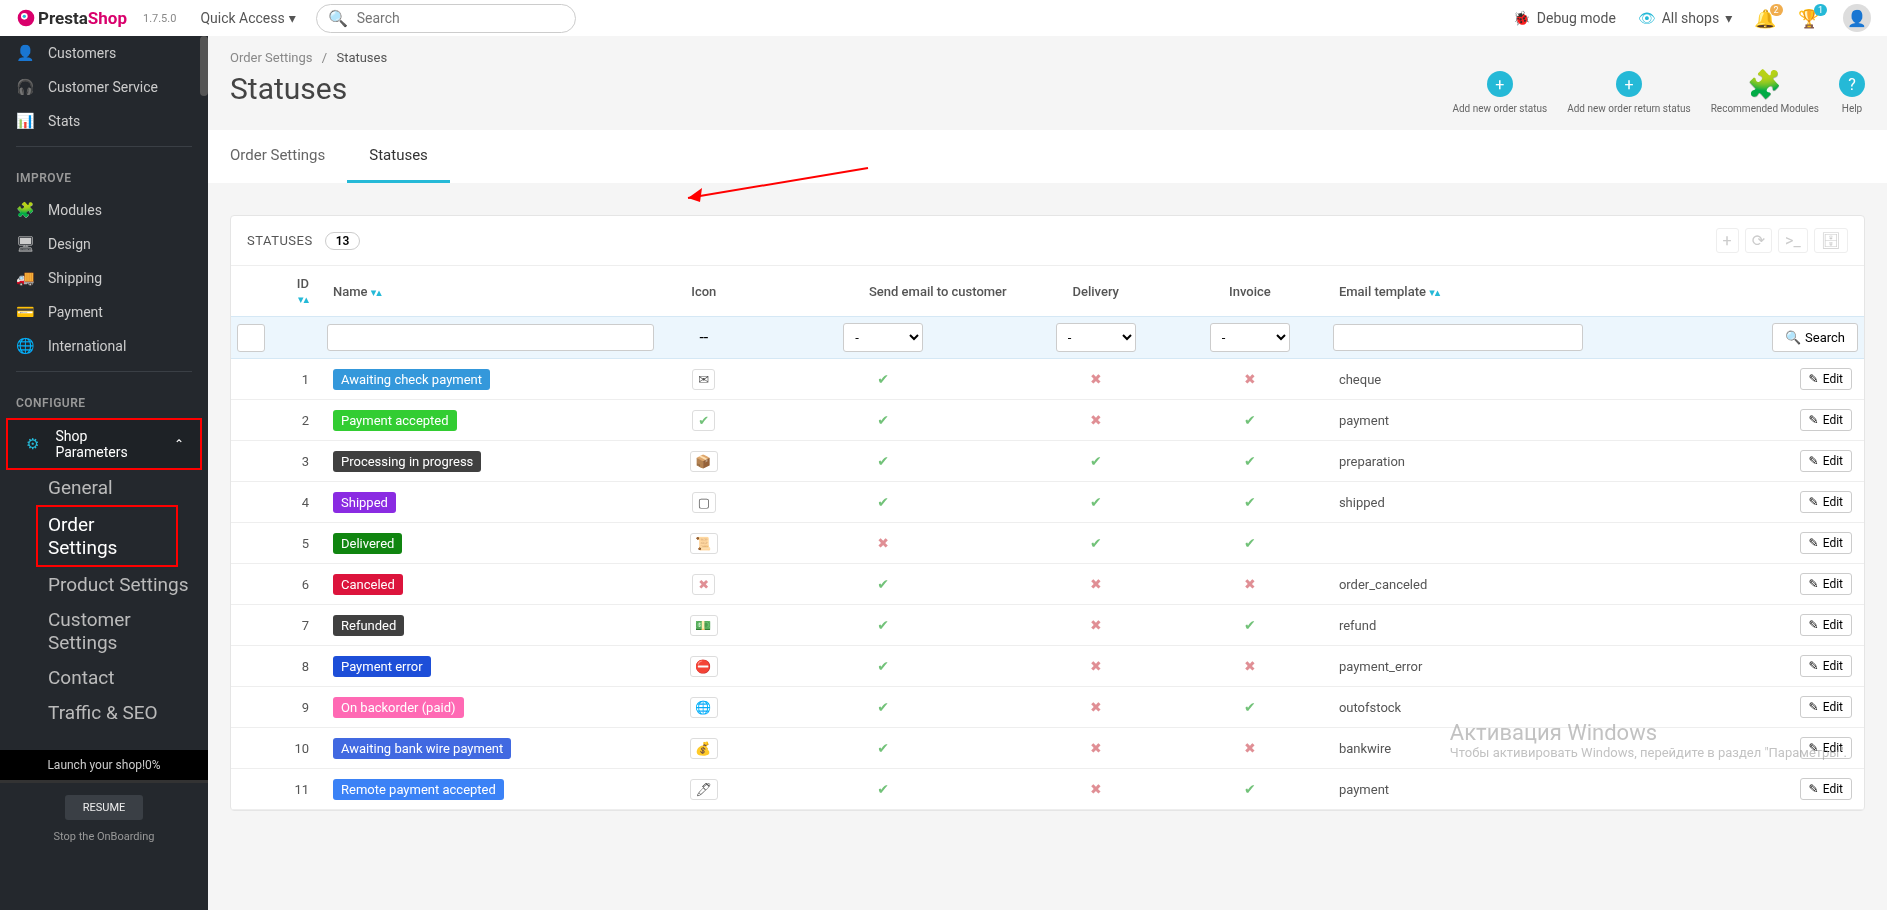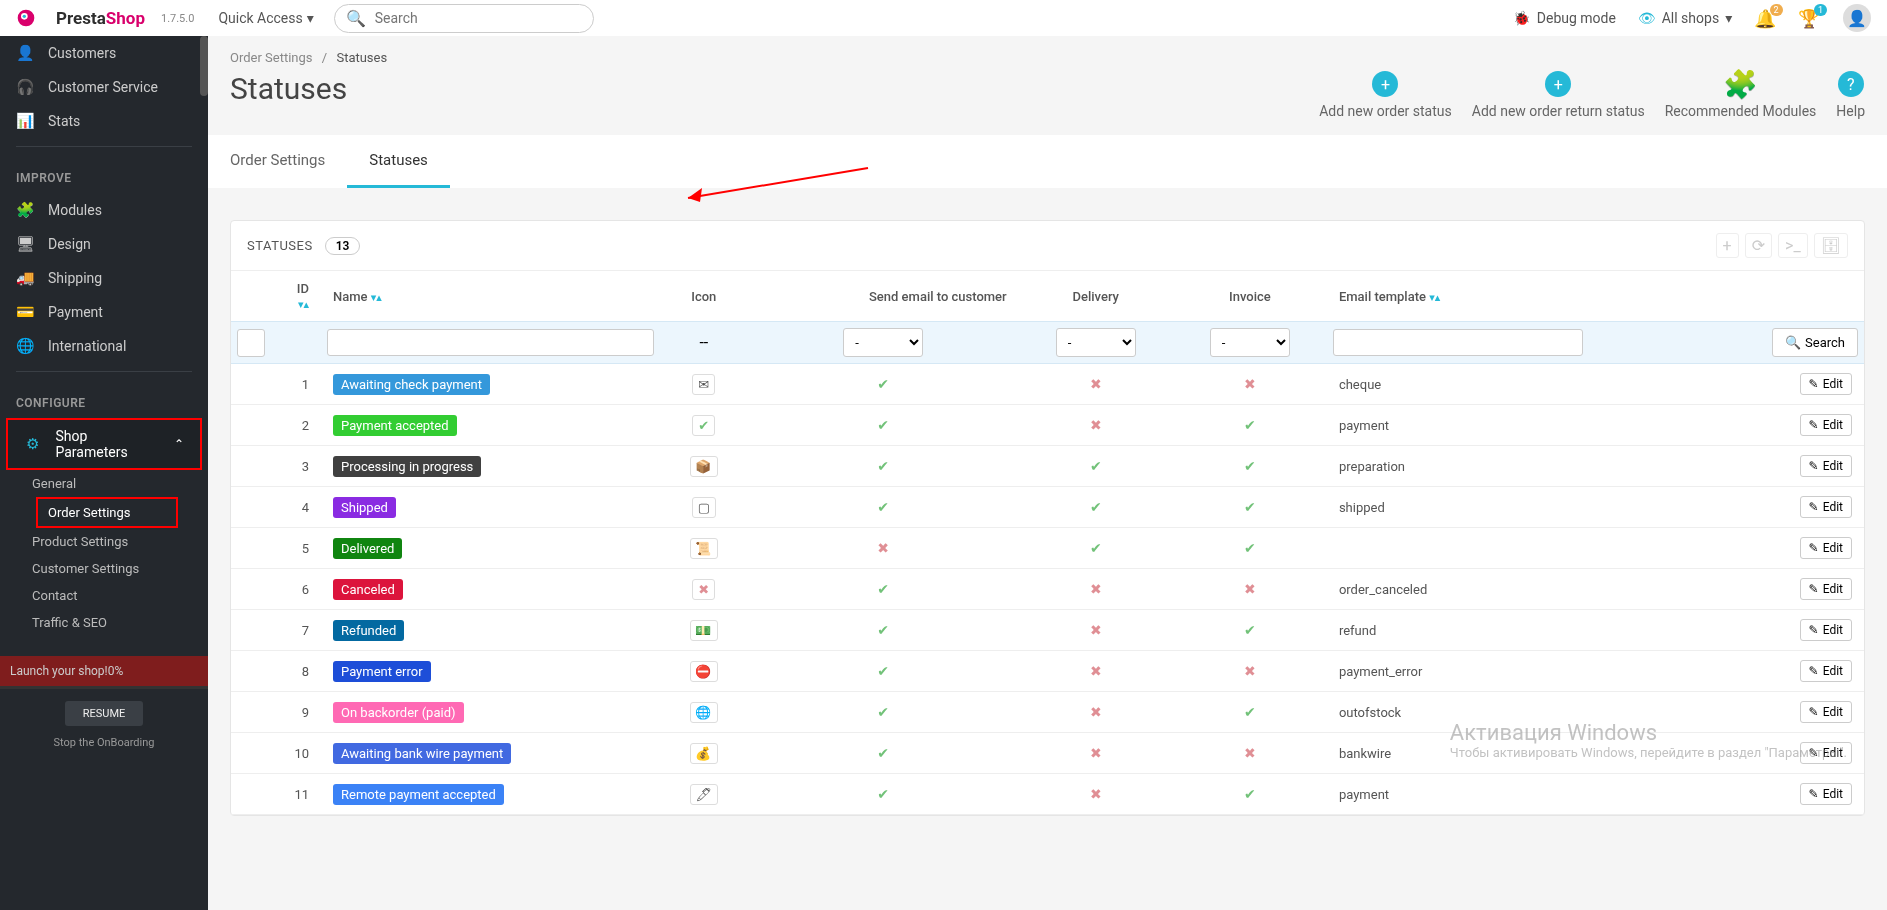--- a/index.html
+++ b/index.html
@@ -1,20 +1,20 @@
 <!DOCTYPE html>
 <html><head>
 <meta charset="utf-8">
 <style>
 * { margin: 0; padding: 0; box-sizing: border-box; font-family: -apple-system, BlinkMacSystemFont, "Segoe UI", Roboto, sans-serif; }
 body { background: #fff; overflow: hidden; height: 910px; width: 1887px; }
 
 
 .topbar { height: 36px; display: flex; align-items: center; padding: 0 16px; background: #fff; }
-.logo { display: flex; align-items: center; gap: 20px; margin-right: 12px; }
+.logo { display: flex; align-items: center; gap: 2px; margin-right: 12px; }
 .logo-icon { width: 20px; height: 20px; }
 .logo-text { font-size: 17px; font-weight: 700; }
 .logo-presta { color: #2e2e2e; }
 .logo-shop { color: #d9006c; }
 .version { font-size: 11px; color: #888; margin-left: 4px; margin-right: 24px; }
 .quick-access { color: #555; font-size: 14px; display: flex; align-items: center; gap: 4px; margin-right: 20px; cursor: pointer; }
 .search-box { border: 1px solid #ccc; border-radius: 20px; padding: 4px 12px; display: flex; align-items: center; gap: 8px; width: 260px; }
 .search-box input { border: none; outline: none; font-size: 14px; flex: 1; background: transparent; }
 .search-icon { color: #666; font-size: 16px; }
 .topbar-right { margin-left: auto; display: flex; align-items: center; gap: 22px; }
@@ -27,39 +27,39 @@
 
 .layout { display: flex; height: 874px; }
 .sidebar { width: 208px; background: #24282d; color: #ccc; overflow-y: auto; position: relative; }
 .sidebar-scrollbar { position: absolute; right: 0; top: 0; width: 8px; height: 60px; background: #555; border-radius: 4px; }
 .side-item { display: flex; align-items: center; gap: 14px; padding: 8px 16px; font-size: 14px; cursor: pointer; }
 .side-icon { width: 18px; text-align: center; font-size: 15px; }
 .side-heading { padding: 16px 16px 8px; font-size: 12px; font-weight: 600; color: #999; letter-spacing: 0.5px; }
 .side-divider { border: none; border-top: 1px solid #3a3f45; margin: 8px 16px; }
 .side-item.active { background: #1e2226; color: #fff; }
 .side-item .chevron { margin-left: auto; font-size: 12px; }
-.side-subitem { padding: 6px 16px 6px 32px; font-size: 13px; cursor: pointer; color: #bbb; }
+.side-subitem { padding: 6px 16px 6px 48px; font-size: 19px; cursor: pointer; color: #bbb; }
 .side-subitem.active { color: #fff; }
 .red-box { border: 2px solid #ff0000; }
-.launch-bar { background: #7f1d1d; color: #ccc; font-size: 12px; padding: 8px 10px; display: flex; justify-content: flex-start; }
+.launch-bar { background: #000000; color: #ccc; font-size: 12px; padding: 8px 10px; display: flex; justify-content: center; }
 .resume-btn { display: block; margin: 12px auto 6px; background: #3a3f45; color: #eee; border: none; padding: 6px 18px; font-size: 11px; border-radius: 3px; cursor: pointer; }
 .stop-link { display: block; text-align: center; font-size: 11px; color: #999; padding: 4px 0 12px; cursor: pointer; }
 
 
 .main { flex: 1; background: #f5f5f5; overflow-y: auto; position: relative; }
 .content { padding: 14px 22px 0; }
 .breadcrumb { font-size: 13px; color: #888; margin-bottom: 6px; }
 .breadcrumb .sep { margin: 0 6px; }
 .page-head { display: flex; align-items: flex-start; justify-content: space-between; margin-bottom: 16px; }
 .page-title { font-size: 30px; color: #444; font-weight: 400; }
 .head-actions { display: flex; gap: 20px; }
 .head-action { text-align: center; cursor: pointer; }
 .head-action-icon { width: 26px; height: 26px; border-radius: 50%; background: #25b9d7; color: #fff; display: flex; align-items: center; justify-content: center; margin: 0 auto 6px; font-size: 16px; }
 .head-action-icon.puzzle { background: none; color: #25b9d7; font-size: 28px; }
-.head-action-label { font-size: 14px; color: #666; }
+.head-action-label { font-size: 10px; color: #666; }
 
 
 .tabs { display: flex; background: #fff; }
 .tab { padding: 16px 22px; font-size: 15px; color: #666; cursor: pointer; border-bottom: 3px solid transparent; }
 .tab.active { color: #333; border-bottom-color: #25b9d7; }
 
 
 .arrow-annotation { position: absolute; top: 122px; left: 460px; pointer-events: none; }
 
 
@@ -383,21 +383,21 @@
       <td>
                   <button class="edit-btn">
                     <span>✎</span>
                     <span>Edit</span>
                   </button>
                 </td>
     </tr>
               <tr>
       <td></td>
       <td class="id-cell">7</td>
-      <td><span class="status-badge" style="background:#0369a1">Refunded</span></td>
+      <td><span class="status-badge" style="background:#404040">Refunded</span></td>
       <td class="icon-cell"><span class="icon-box" style="">💵</span></td>
       <td class="check-cell"><span class="check-true">✔</span></td>
       <td class="check-cell"><span class="check-false">✖</span></td>
       <td class="check-cell"><span class="check-true">✔</span></td>
       <td>refund</td>
       <td>
                   <button class="edit-btn">
                     <span>✎</span>
                     <span>Edit</span>
                   </button>

